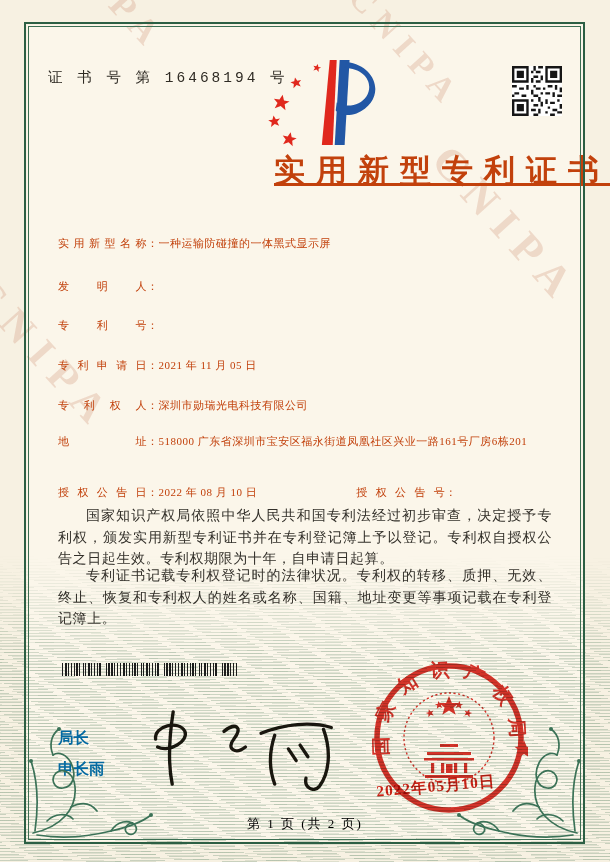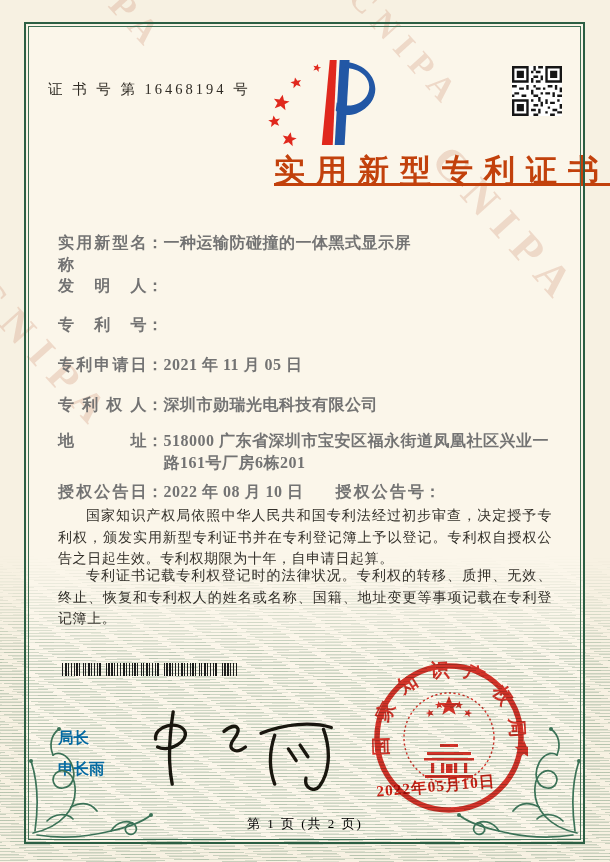--- a/index.html
+++ b/index.html
@@ -28,29 +28,29 @@
   }
   
   .wm{position:absolute;z-index:2;color:rgba(208,150,122,.30);
       font-weight:bold;letter-spacing:9px;transform:rotate(48deg);
       font-family:"Liberation Serif",serif;pointer-events:none;white-space:nowrap;}
   .wm1{left:330px;top:28px;font-size:34px;}
   .wm2{left:408px;top:200px;font-size:44px;letter-spacing:12px;}
   .wm3{left:-52px;top:330px;font-size:42px;letter-spacing:12px;}
   .wm4{left:28px;top:-34px;font-size:36px;}
   .z{position:absolute;z-index:4;}
-  .cert-no{left:48px;top:80px;font-size:14.5px;letter-spacing:3px;color:#2f2b24;}
+  .cert-no{left:48px;top:68px;font-size:14.5px;letter-spacing:3px;color:#2f2b24;font-family:Liberation Mono, monospace;}
   .title{left:0;top:150px;width:100%;text-align:right;font-size:31px;font-weight:bold;
          letter-spacing:11px;color:#c2410c;text-decoration:underline;}
   
-  .row{left:58px;width:494px;font-size:16px;line-height:22px;letter-spacing:.5px;color:#737373;display:flex;font-weight:bold;}
+  .row{left:58px;width:494px;font-size:11px;line-height:22px;letter-spacing:.5px;color:#c2410c;display:flex;}
   .lbl{display:inline-block;width:89px;text-align:justify;text-align-last:justify;flex:0 0 89px;}
   .colon{flex:0 0 auto;}
   .val{flex:1;}
-  .pair2{display:flex;margin-left:32px;}
+  .pair2{display:flex;margin-left:99px;}
   .para{left:58px;width:494px;font-size:14px;line-height:21.5px;letter-spacing:.6px;
         text-indent:2em;color:#33302a;text-align:justify;}
   .barcode{left:62px;top:663px;width:176px;height:13px;z-index:3;
     background-image:repeating-linear-gradient(90deg,
       #1d1d1d 0 1.2px,transparent 1.2px 2.6px,
       #1d1d1d 2.6px 4.6px,transparent 4.6px 5.8px,
       #1d1d1d 5.8px 6.6px,transparent 6.6px 9px,
       #1d1d1d 9px 10px,transparent 10px 11.6px);}
   .officer{left:58px;top:722px;font-family:"Liberation Sans","DejaVu Sans",sans-serif;
            font-size:15.5px;font-weight:600;line-height:31px;color:#0369a1;z-index:5;}

